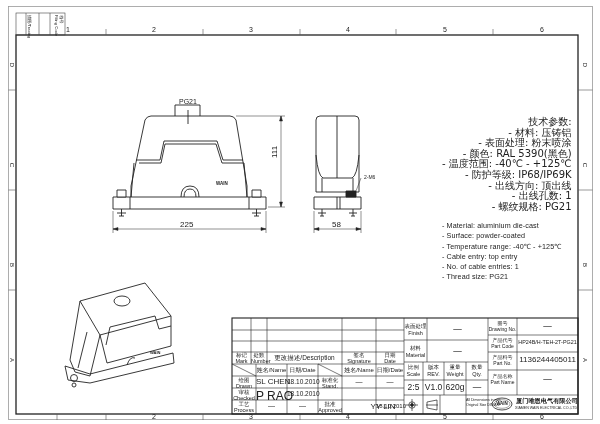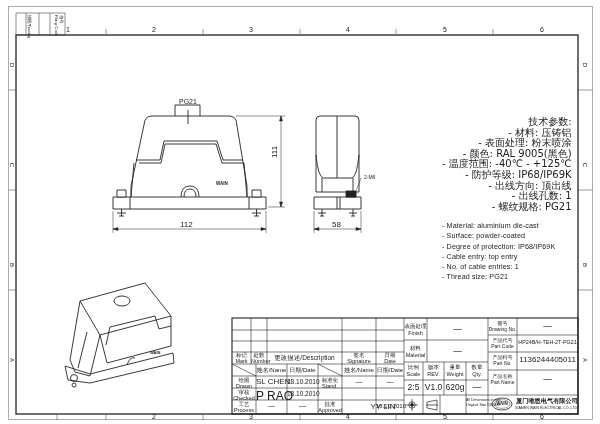--- a/index.html
+++ b/index.html
@@ -117,21 +117,21 @@
       <path d="M266,229 l-5,-1.5 l0,3 z"></path>
 
     <line x1="236" y1="116" x2="285" y2="116"></line>
     <line x1="268" y1="207" x2="285" y2="207"></line>
     <line x1="281" y1="116" x2="281" y2="207"></line>
     <path d="M281,116 l-1.5,5 l3,0 z"></path>
       <path d="M281,207 l-1.5,-5 l3,0 z"></path>
   </g>
 </svg>
 <div class="abs" style="left:179px;top:98px;font-size:7px;">PG21</div>
-<div class="abs" style="left:180px;top:220px;font-size:8px;">112</div>
+<div class="abs" style="left:180px;top:220px;font-size:8px;">225</div>
 <div class="abs" style="left:270px;top:158px;font-size:8px;transform:rotate(-90deg);transform-origin:left top;">111</div>
 <div class="abs" style="left:216px;top:181px;font-size:4.5px;font-weight:bold;">WAIN</div>
 
 <svg class="abs" style="left:0;top:0" width="600" height="424">
   <g stroke="#222" stroke-width="0.9" fill="none" stroke-linejoin="round">
     <path d="M316,186 L316,120 Q316,116 320,116 L355,116 Q359,116 359,120 L359,186"></path>
     <line x1="337" y1="116" x2="337" y2="178"></line>
     <path d="M316,155 Q318,176 323,178 L352,178 Q357,176 359,155"></path>
     <line x1="322" y1="178" x2="322" y2="192"></line>
     <line x1="353" y1="178" x2="353" y2="192"></line>
@@ -174,31 +174,31 @@
     <circle cx="74" cy="378" r="3.5"></circle>
     <circle cx="74" cy="385" r="2"></circle>
   </g>
 </svg>
 <div class="abs" style="left:150px;top:350px;font-size:4px;font-weight:bold;">WAIN</div>
 
 <div class="spec" style="left:442px;top:117px;">
   <div>技术参数:</div>
   <div>- 材料: 压铸铝</div>
   <div>- 表面处理: 粉末喷涂</div>
-  <div>- 颜色: RAL 9005(黑色)</div>
+  <div>- 颜色: RAL 5390(黑色)</div>
   <div>- 温度范围: -40℃ - +125℃</div>
   <div>- 防护等级: IP68/IP69K</div>
   <div>- 出线方向: 顶出线</div>
   <div>- 出线孔数: 1</div>
   <div>- 螺纹规格: PG21</div>
 </div>
 <div class="spec-en" style="left:442px;top:221px;">
   <div>- Material: aluminium die-cast</div>
   <div>- Surface: powder-coated</div>
-  <div>- Degree of protection: IP68/IP69K</div>
+  <div>- Temperature range: -40℃ - +125℃</div>
   <div>- Cable entry: top entry</div>
   <div>- No. of cable entries: 1</div>
   <div>- Thread size: PG21</div>
 </div>
 
 <svg class="abs" style="left:0;top:0" width="600" height="424">
   <g stroke="#222" stroke-width="0.6" fill="none">
     <rect x="232" y="318" width="346" height="96" stroke-width="1.1"></rect>
 
     <line x1="232" y1="330" x2="404" y2="330"></line>

